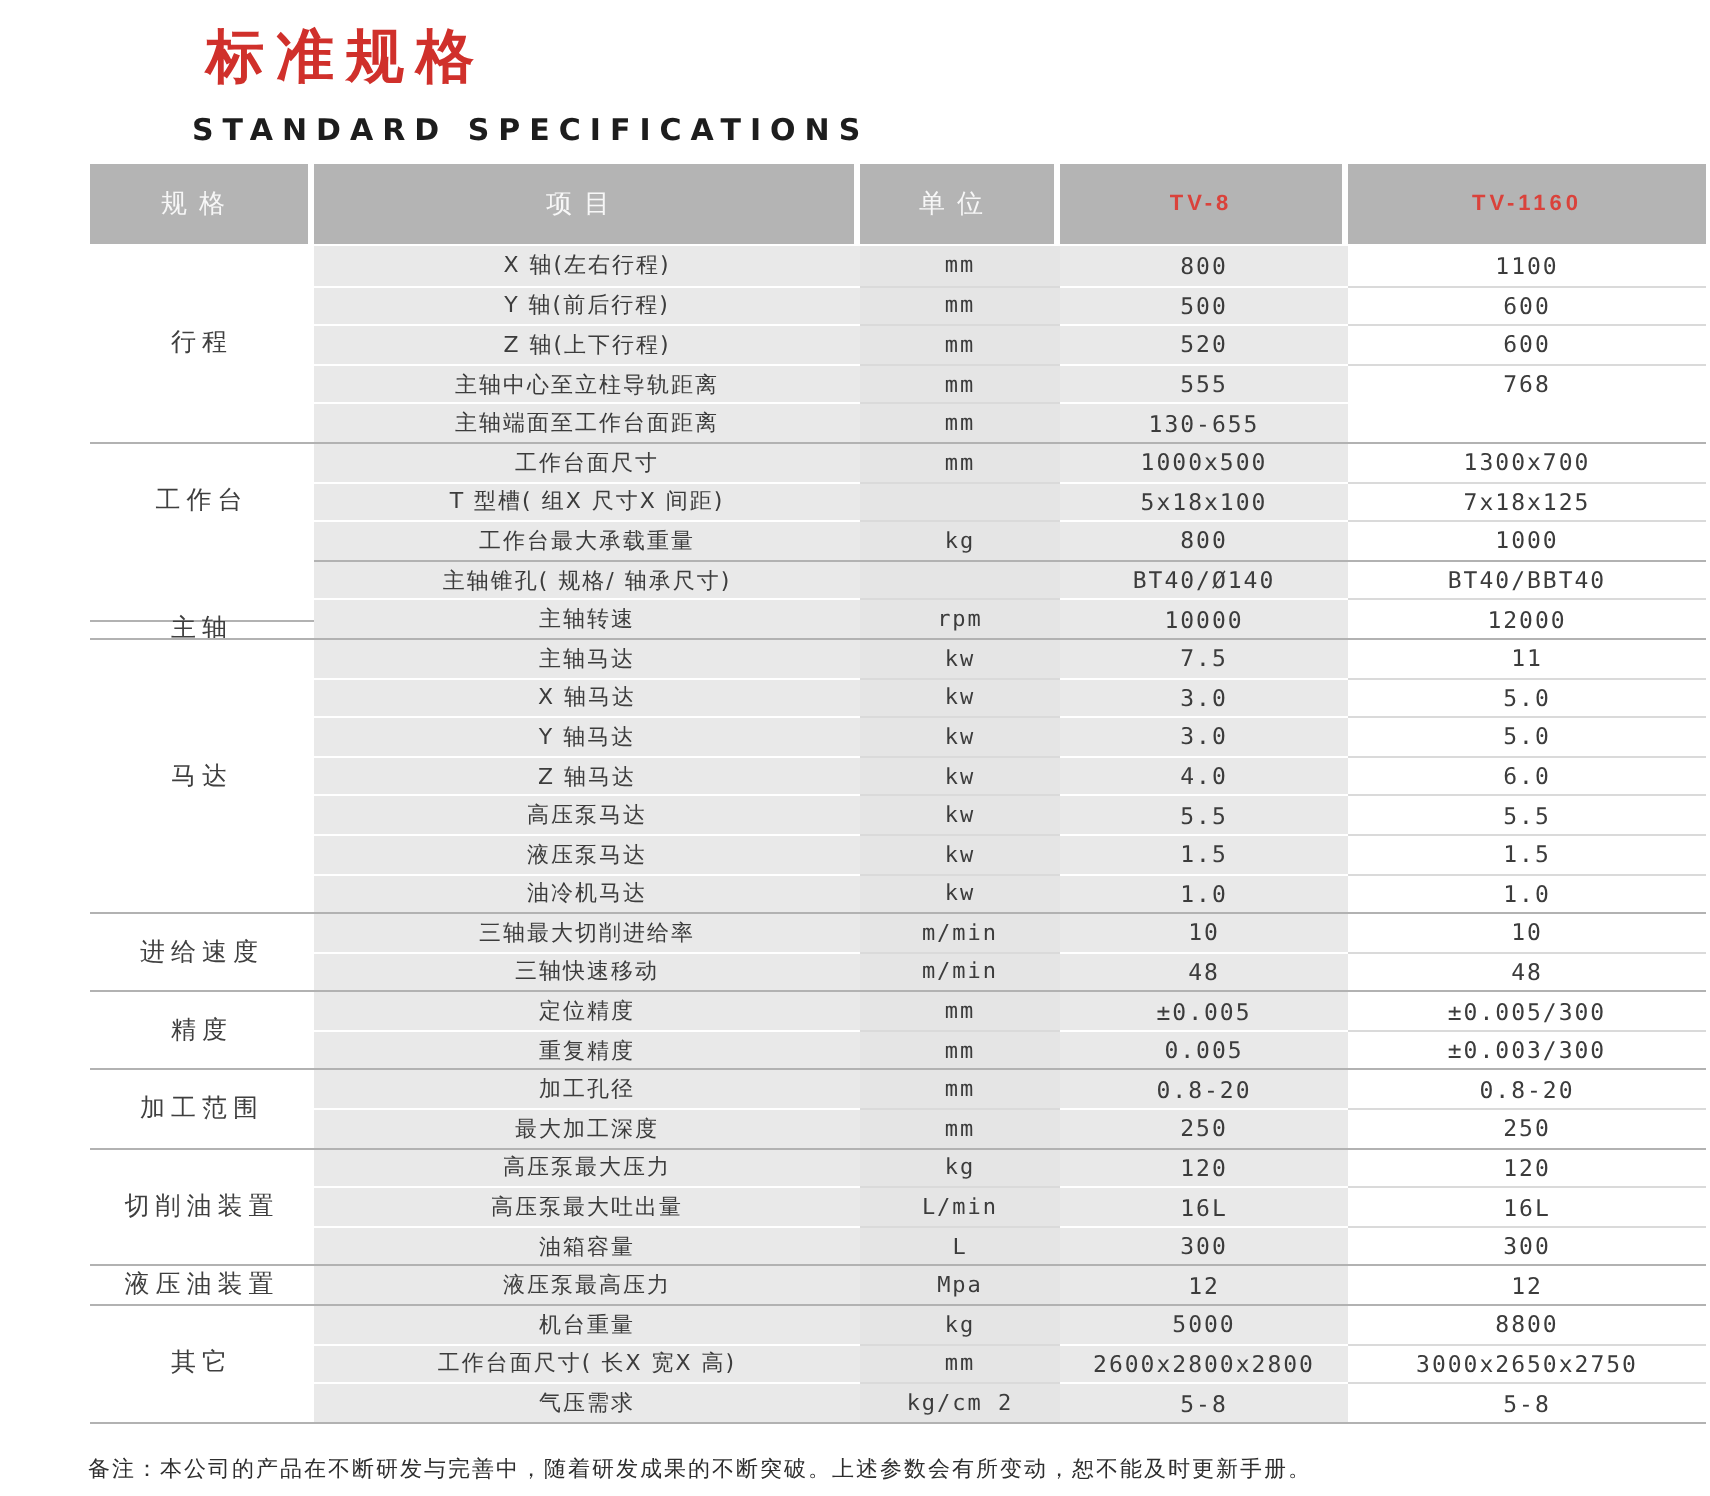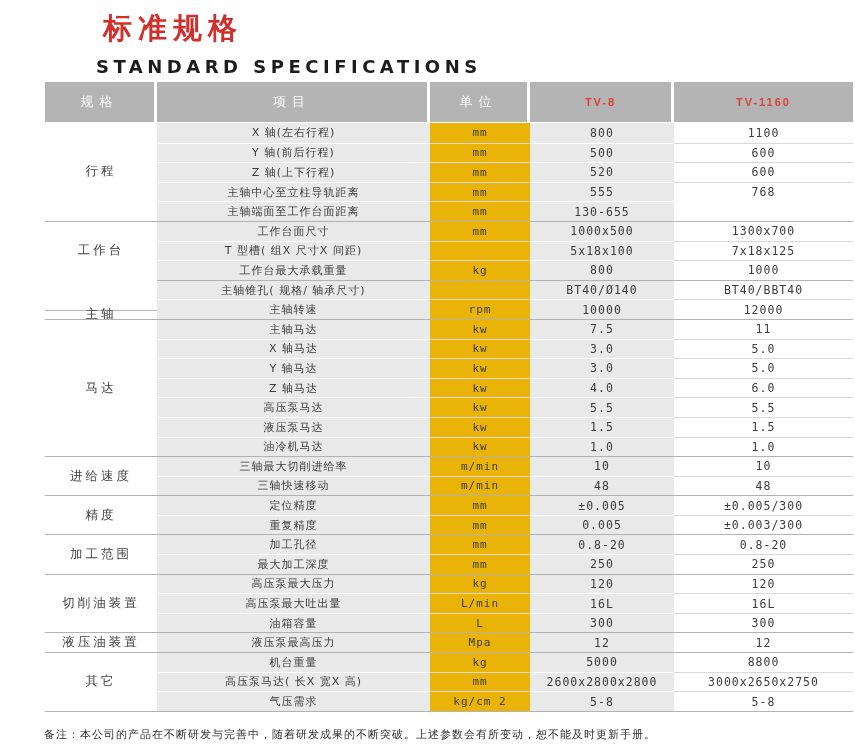--- a/index.html
+++ b/index.html
@@ -14,21 +14,21 @@
   .page{
     position:relative;width:855px;height:748px;background:#fff;overflow:hidden;
     font-family:"DejaVu Sans","Liberation Sans",sans-serif;
   }
   .titles{position:absolute;left:95px;top:5px;}
   .title-cn{
     margin:8px;font-family:"DejaVu Serif","Liberation Serif",serif;
     font-size:29px;font-weight:bold;color:var(--accent);letter-spacing:6px;line-height:1.1;
   }
   .title-en{
-    margin:12px 0 0 1px;font-size:18px;font-weight:600;color:#1d1d1d;
+    margin:12px 0 0 1px;font-size:15px;font-weight:600;color:#1d1d1d;
     letter-spacing:4.5px;line-height:1.1;
   }
   .spec-table{position:absolute;left:45px;top:82px;width:808px;}
   .thead,.tbody{display:grid;grid-template-columns:112px 273px 100px 144px 179px;}
   .hcell{
     height:40px;background:var(--header-bg);color:#f7f7f7;
     display:flex;align-items:center;justify-content:center;
     font-size:13px;letter-spacing:6px;box-sizing:border-box;border-right:3px solid #ffffff;
   }
   .hcell.last{border-right:none;}
@@ -37,21 +37,21 @@
     font-family:Liberation Sans, sans-serif;
   }
   .tbody{grid-auto-rows:19.6px;border-bottom:1px solid var(--line-dark);margin-top:1px;}
   .cell{
     display:flex;align-items:center;justify-content:center;
     box-sizing:border-box;font-size:11px;color:#3c3c3c;white-space:nowrap;
   }
   .c-spec{grid-column:1;background:#fff;font-size:12.5px;letter-spacing:3px;color:#3f3f3f;}
   .c-item{background:var(--shade);border-top:1px solid #ffffff;letter-spacing:1px;}
   .c-unit{
-    background:#eab308;border-top:1px solid var(--line-light);
+    background:#e5e5e5;border-top:1px solid var(--line-light);
     font-family:"DejaVu Sans Mono","Liberation Mono",monospace;font-size:11px;letter-spacing:1px;
   }
   .c-v1{
     background:var(--shade);border-top:1px solid #ffffff;
     font-family:"DejaVu Sans Mono","Liberation Mono",monospace;font-size:11.5px;letter-spacing:1px;
   }
   .c-v2{
     background:#fff;border-top:1px solid var(--line-light);
     font-family:"DejaVu Sans Mono","Liberation Mono",monospace;font-size:11.5px;letter-spacing:1px;
   }
@@ -194,21 +194,21 @@
         <div class="cell c-spec gstart" style="grid-row: span 1;">液压油装置</div>
         <div class="cell c-item gstart">液压泵最高压力</div>
         <div class="cell c-unit gstart">Mpa</div>
         <div class="cell c-v1 gstart">12</div>
         <div class="cell c-v2 gstart">12</div>
         <div class="cell c-spec gstart" style="grid-row: span 3;">其它</div>
         <div class="cell c-item gstart">机台重量</div>
         <div class="cell c-unit gstart">kg</div>
         <div class="cell c-v1 gstart">5000</div>
         <div class="cell c-v2 gstart">8800</div>
-        <div class="cell c-item">高压泵马达( 长X 宽X 高)</div>
+        <div class="cell c-item">工作台面尺寸( 长X 宽X 高)</div>
         <div class="cell c-unit">mm</div>
         <div class="cell c-v1">2600x2800x2800</div>
         <div class="cell c-v2">3000x2650x2750</div>
         <div class="cell c-item">气压需求</div>
         <div class="cell c-unit">kg/cm 2</div>
         <div class="cell c-v1">5-8</div>
         <div class="cell c-v2">5-8</div>
       </div>
   </div>
 

